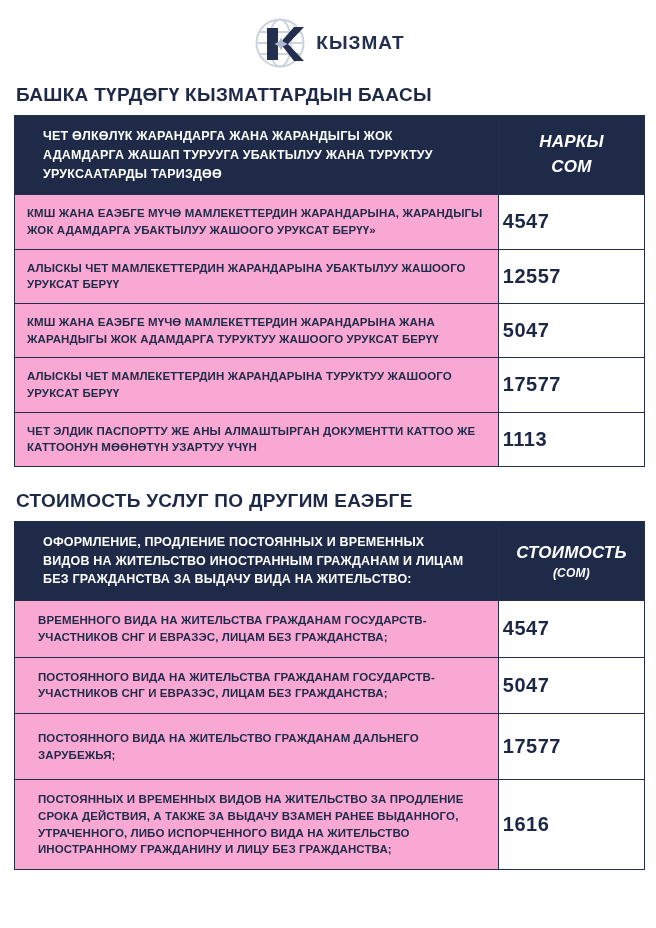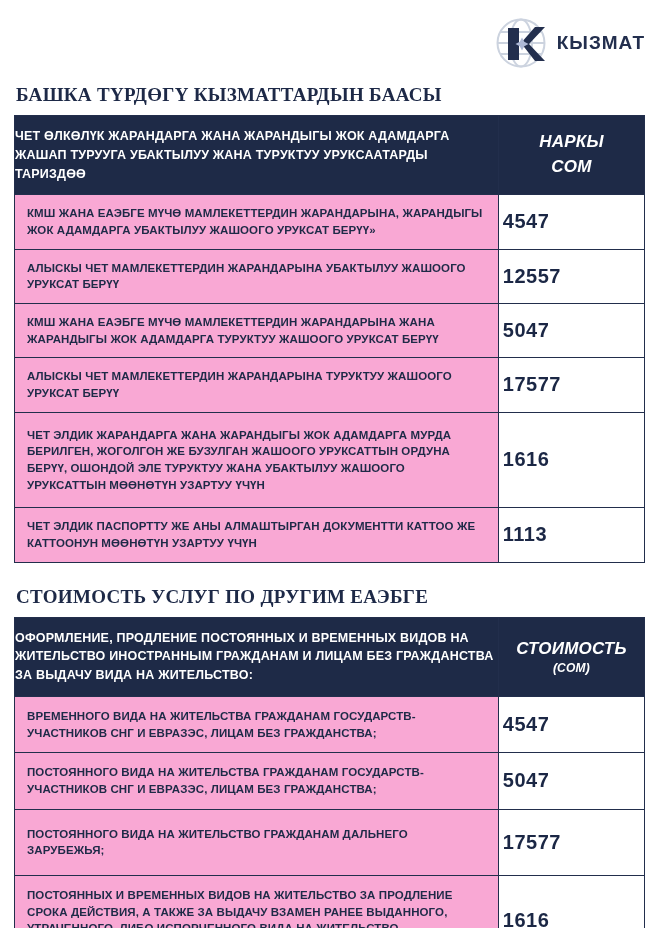--- a/index.html
+++ b/index.html
@@ -8,50 +8,50 @@
     width: 656px; height: 928px;
     background: #ffffff;
     font-family: "Liberation Sans", sans-serif;
     color: #222f4d;
     overflow: hidden;
   }
   .page { padding: 14px 11px 0 14px; }
 
   
   .brand-row {
-    display: flex; align-items: center; justify-content: flex-end;
+    display: flex; align-items: center; justify-content: center;
     gap: 10px; height: 58px; margin-bottom: 2px;
   }
   .brand-name {
     font-size: 19px; font-weight: bold; letter-spacing: 1px;
     color: #232f4e;
   }
 
   
   .section-title {
     font-size: 19px; font-weight: bold; letter-spacing: 0.3px;
-    color: #1d2947; margin: 12px 0 9px 2px; font-family: Liberation Serif, serif;
+    color: #1d2947; margin: 12px 0 9px 2px;
   }
   .section-title.second { margin-top: 23px; }
 
   
   table.price-table {
     width: 100%;
     border-collapse: collapse;
     table-layout: fixed;
   }
   table.price-table col.c-service { width: 76.8%; }
   table.price-table col.c-price   { width: 23.2%; }
 
   th, td { border: 1px solid #222e4c; }
 
   thead th {
     background: #1e2a47; color: #ffffff; text-align: left;
     font-size: 12.5px; line-height: 1.5; letter-spacing: 0.2px;
-    padding: 11px 0; font-weight: bold;
+    padding: 11px 28px; font-weight: bold;
   }
   thead th.price-head {
     text-align: center; vertical-align: middle;
     border-left: 1px solid #515d7c;
     padding: 8px 6px;
     font-style: italic;
   }
   .price-head-main { font-size: 17px; line-height: 1.45; display: block; }
   .price-head-sub  { font-size: 12px; line-height: 1.3; display: block; }
 
@@ -61,21 +61,21 @@
     padding: 10px 12px;
     background: #f9a8d4;
   }
   tbody td.price-cell {
     font-size: 20px; font-weight: bold; text-align: left;
     vertical-align: middle; color: #1b2745;
     background: #ffffff;
     padding: 6px 4px;
     letter-spacing: 0.5px;
   }
-  #table2 tbody td.service-cell { padding: 11px 12px; }
+  #table2 tbody td.service-cell { padding: 11px 23px; }
 </style>
 </head>
 <body>
 
 <div class="page">
 
   <div class="brand-row">
     <span style="display:inline-flex;">
       <svg width="52" height="52" viewBox="0 0 52 52" aria-hidden="true">
         <g stroke="#ccd3df" stroke-width="2" fill="none">
@@ -123,24 +123,20 @@
       </tr>
       <tr>
         <td class="service-cell">КМШ ЖАНА ЕАЭБГЕ МҮЧӨ МАМЛЕКЕТТЕРДИН ЖАРАНДАРЫНА ЖАНА ЖАРАНДЫГЫ ЖОК АДАМДАРГА ТУРУКТУУ ЖАШООГО УРУКСАТ БЕРҮҮ</td>
         <td class="price-cell">5047</td>
       </tr>
       <tr>
         <td class="service-cell">АЛЫСКЫ ЧЕТ МАМЛЕКЕТТЕРДИН ЖАРАНДАРЫНА ТУРУКТУУ ЖАШООГО УРУКСАТ БЕРҮҮ</td>
         <td class="price-cell">17577</td>
       </tr>
       <tr>
-        <td class="service-cell" style="padding-top:14px;padding-bottom:14px;">ЧЕТ ЭЛДИК ЖАРАНДАРГА ЖАНА ЖАРАНДЫГЫ ЖОК АДАМДАРГА МУРДА БЕРИЛГЕН, ЖОГОЛГОН ЖЕ БУЗУЛГАН ЖАШООГО УРУКСАТТЫН ОРДУНА БЕРҮҮ, ОШОНДОЙ ЭЛЕ ТУРУКТУУ ЖАНА УБАКТЫЛУУ ЖАШООГО УРУКСАТТЫН МӨӨНӨТҮН УЗАРТУУ ҮЧҮН</td>
-        <td class="price-cell">1616</td>
-      </tr>
-      <tr>
         <td class="service-cell">ЧЕТ ЭЛДИК ПАСПОРТТУ ЖЕ АНЫ АЛМАШТЫРГАН ДОКУМЕНТТИ КАТТОО ЖЕ КАТТООНУН МӨӨНӨТҮН УЗАРТУУ ҮЧҮН</td>
         <td class="price-cell">1113</td>
       </tr>
     </tbody>
   </table>
 
   <div class="section-title second">СТОИМОСТЬ УСЛУГ ПО ДРУГИМ ЕАЭБГЕ</div>
 
   <table class="price-table" id="table2">
     <colgroup>

